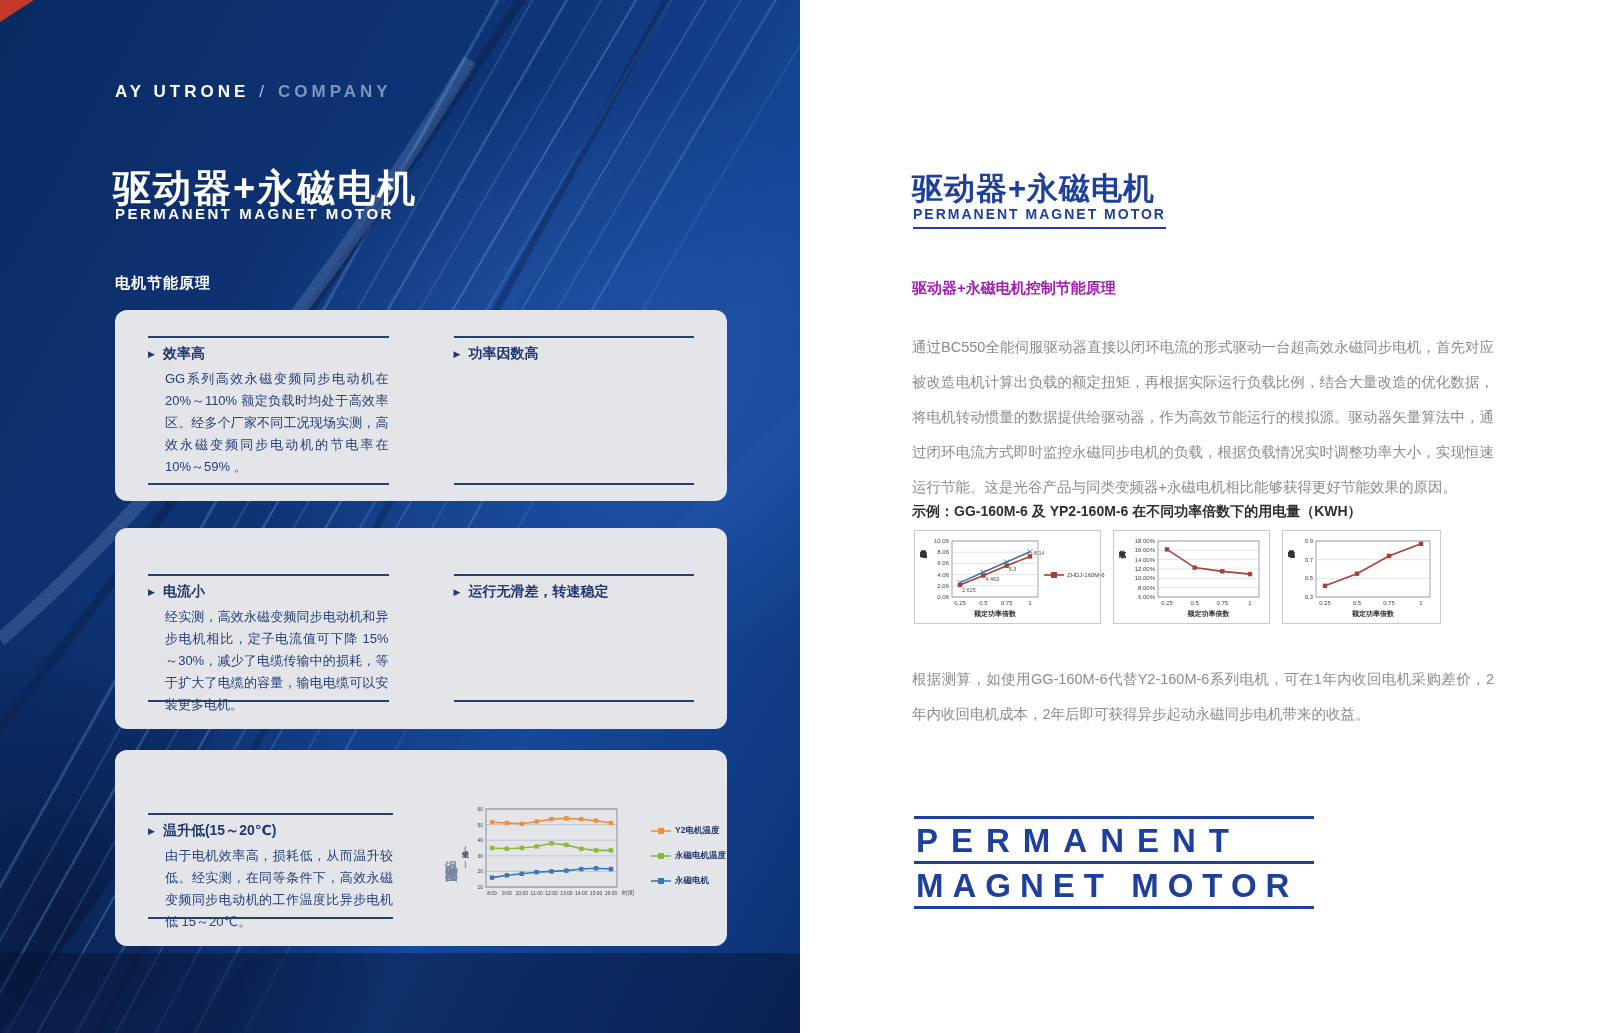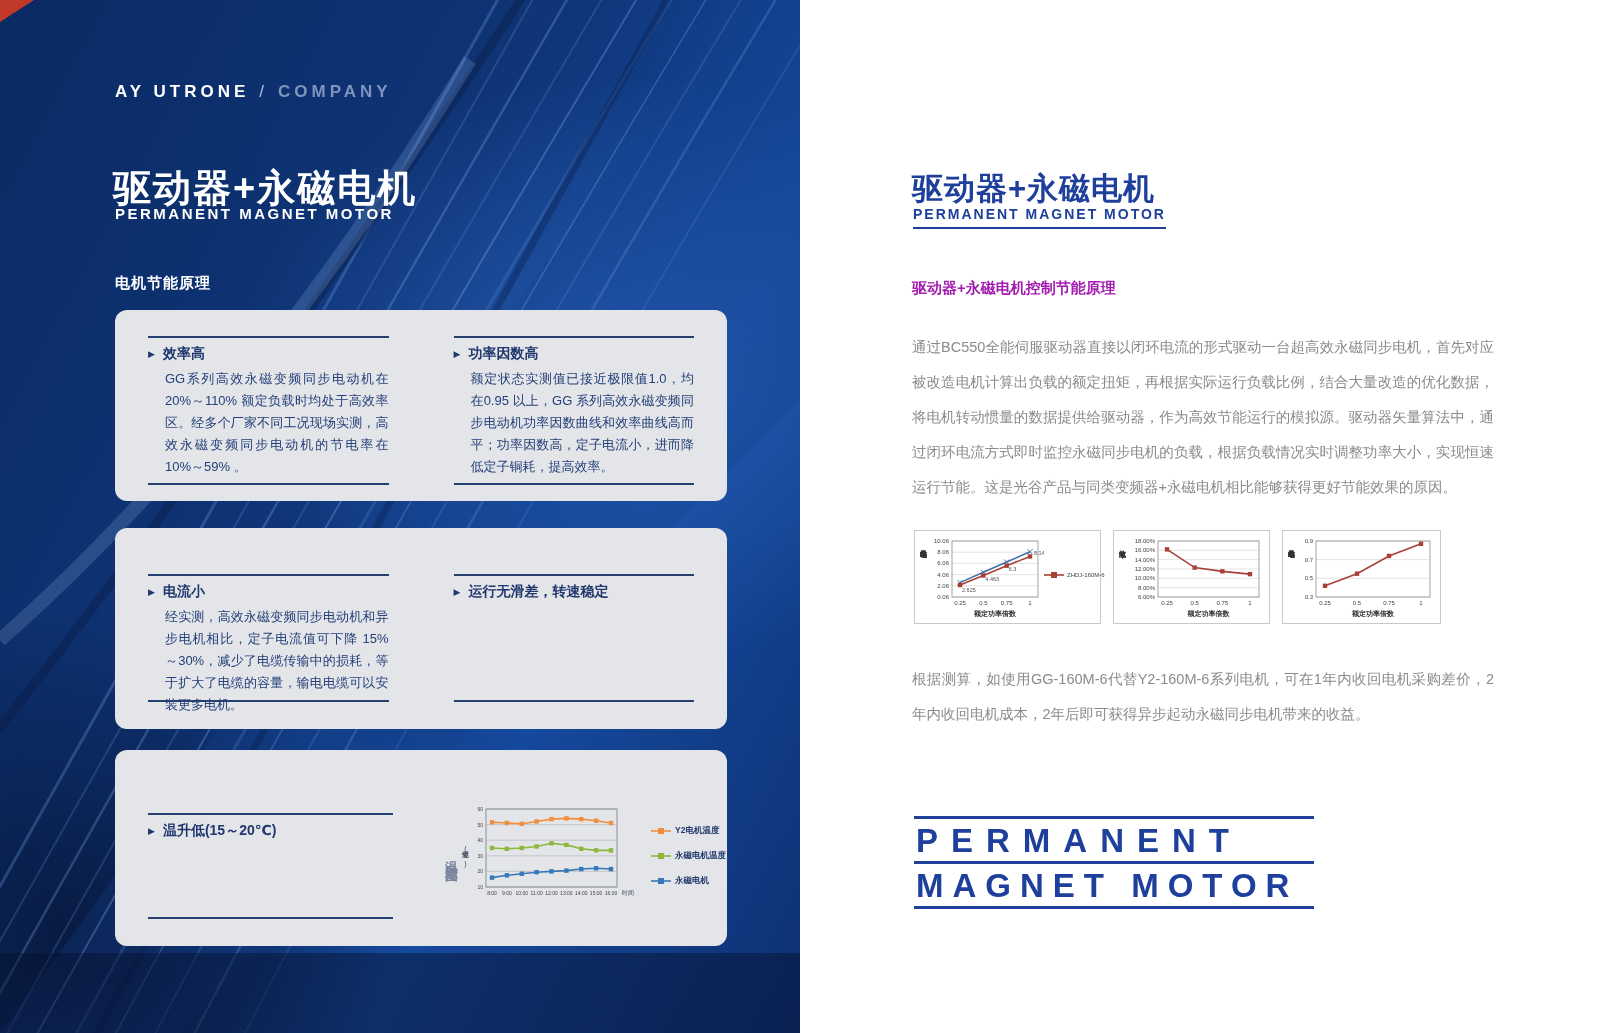--- a/index.html
+++ b/index.html
@@ -129,21 +129,20 @@
           </div>
           <div class="rule-bottom"></div>
         </div>
         <div class="feat">
           <div class="rule-top"></div>
           <div class="feat-content">
             <div class="feat-title-row">
               <span class="bullet">▶</span>
               <span class="feat-title">功率因数高</span>
             </div>
-            <div class="feat-body">额定状态实测值已接近极限值1.0，均在0.95 以上，GG 系列高效永磁变频同步电动机功率因数曲线和效率曲线高而平；功率因数高，定子电流小，进而降低定子铜耗，提高效率。</div>
           </div>
           <div class="rule-bottom"></div>
         </div>
       </div>
     </div>
 
     <div class="card card2">
       <div class="card-inner">
         <div class="feat">
           <div class="rule-top"></div>
@@ -171,20 +170,21 @@
 
     <div class="card card3">
       <div class="card-inner">
         <div class="feat">
           <div class="rule-top"></div>
           <div class="feat-content">
             <div class="feat-title-row">
               <span class="bullet">▶</span>
               <span class="feat-title">温升低(15～20℃)</span>
             </div>
+            <div class="feat-body">由于电机效率高，损耗低，从而温升较低。经实测，在同等条件下，高效永磁变频同步电动机的工作温度比异步电机低 15～20℃。</div>
           </div>
           <div class="rule-bottom"></div>
         </div>
       </div>
       <div class="chart-a">
         <div class="vlabel vlabel-big">温升对比图</div>
         <div class="vlabel vlabel-ax">温度(℃)</div>
         <div class="plot"><svg width="175" height="100" viewBox="0 0 175 100">
               <line x1="16" y1="83" x2="147" y2="83" stroke="#b6bac2" stroke-width="0.7"></line>
               <text x="13" y="85" font-size="5" fill="#444" text-anchor="end">10</text>
@@ -265,20 +265,21 @@
           </div>
       </div>
     </div>
   </section>
 
   <section class="page-right">
     <h1 class="rp-title">驱动器+永磁电机</h1>
     <div class="rp-subtitle">PERMANENT MAGNET MOTOR</div>
     <div class="rp-heading">驱动器+永磁电机控制节能原理</div>
     <p class="rp-para1">通过BC550全能伺服驱动器直接以闭环电流的形式驱动一台超高效永磁同步电机，首先对应被改造电机计算出负载的额定扭矩，再根据实际运行负载比例，结合大量改造的优化数据，将电机转动惯量的数据提供给驱动器，作为高效节能运行的模拟源。驱动器矢量算法中，通过闭环电流方式即时监控永磁同步电机的负载，根据负载情况实时调整功率大小，实现恒速运行节能。这是光谷产品与同类变频器+永磁电机相比能够获得更好节能效果的原因。</p>
+    <div class="rp-caption">示例：GG-160M-6 及 YP2-160M-6 在不同功率倍数下的用电量（KWH）</div>
 
     <div class="charts-row">
       <div class="chart-box" style="width:187px">
         <div class="vlabel-sm">每小时耗电量</div>
         <div class="plot"><svg width="116" height="84" viewBox="0 0 116 84">
               <line x1="24" y1="62" x2="110" y2="62" stroke="#d8d8d8" stroke-width="0.7"></line>
               <text x="21" y="64" font-size="6" fill="#444" text-anchor="end">0.06</text>
               <line x1="24" y1="50.8" x2="110" y2="50.8" stroke="#d8d8d8" stroke-width="0.7"></line>
               <text x="21" y="52.8" font-size="6" fill="#444" text-anchor="end">2.06</text>
               <line x1="24" y1="39.6" x2="110" y2="39.6" stroke="#d8d8d8" stroke-width="0.7"></line>

